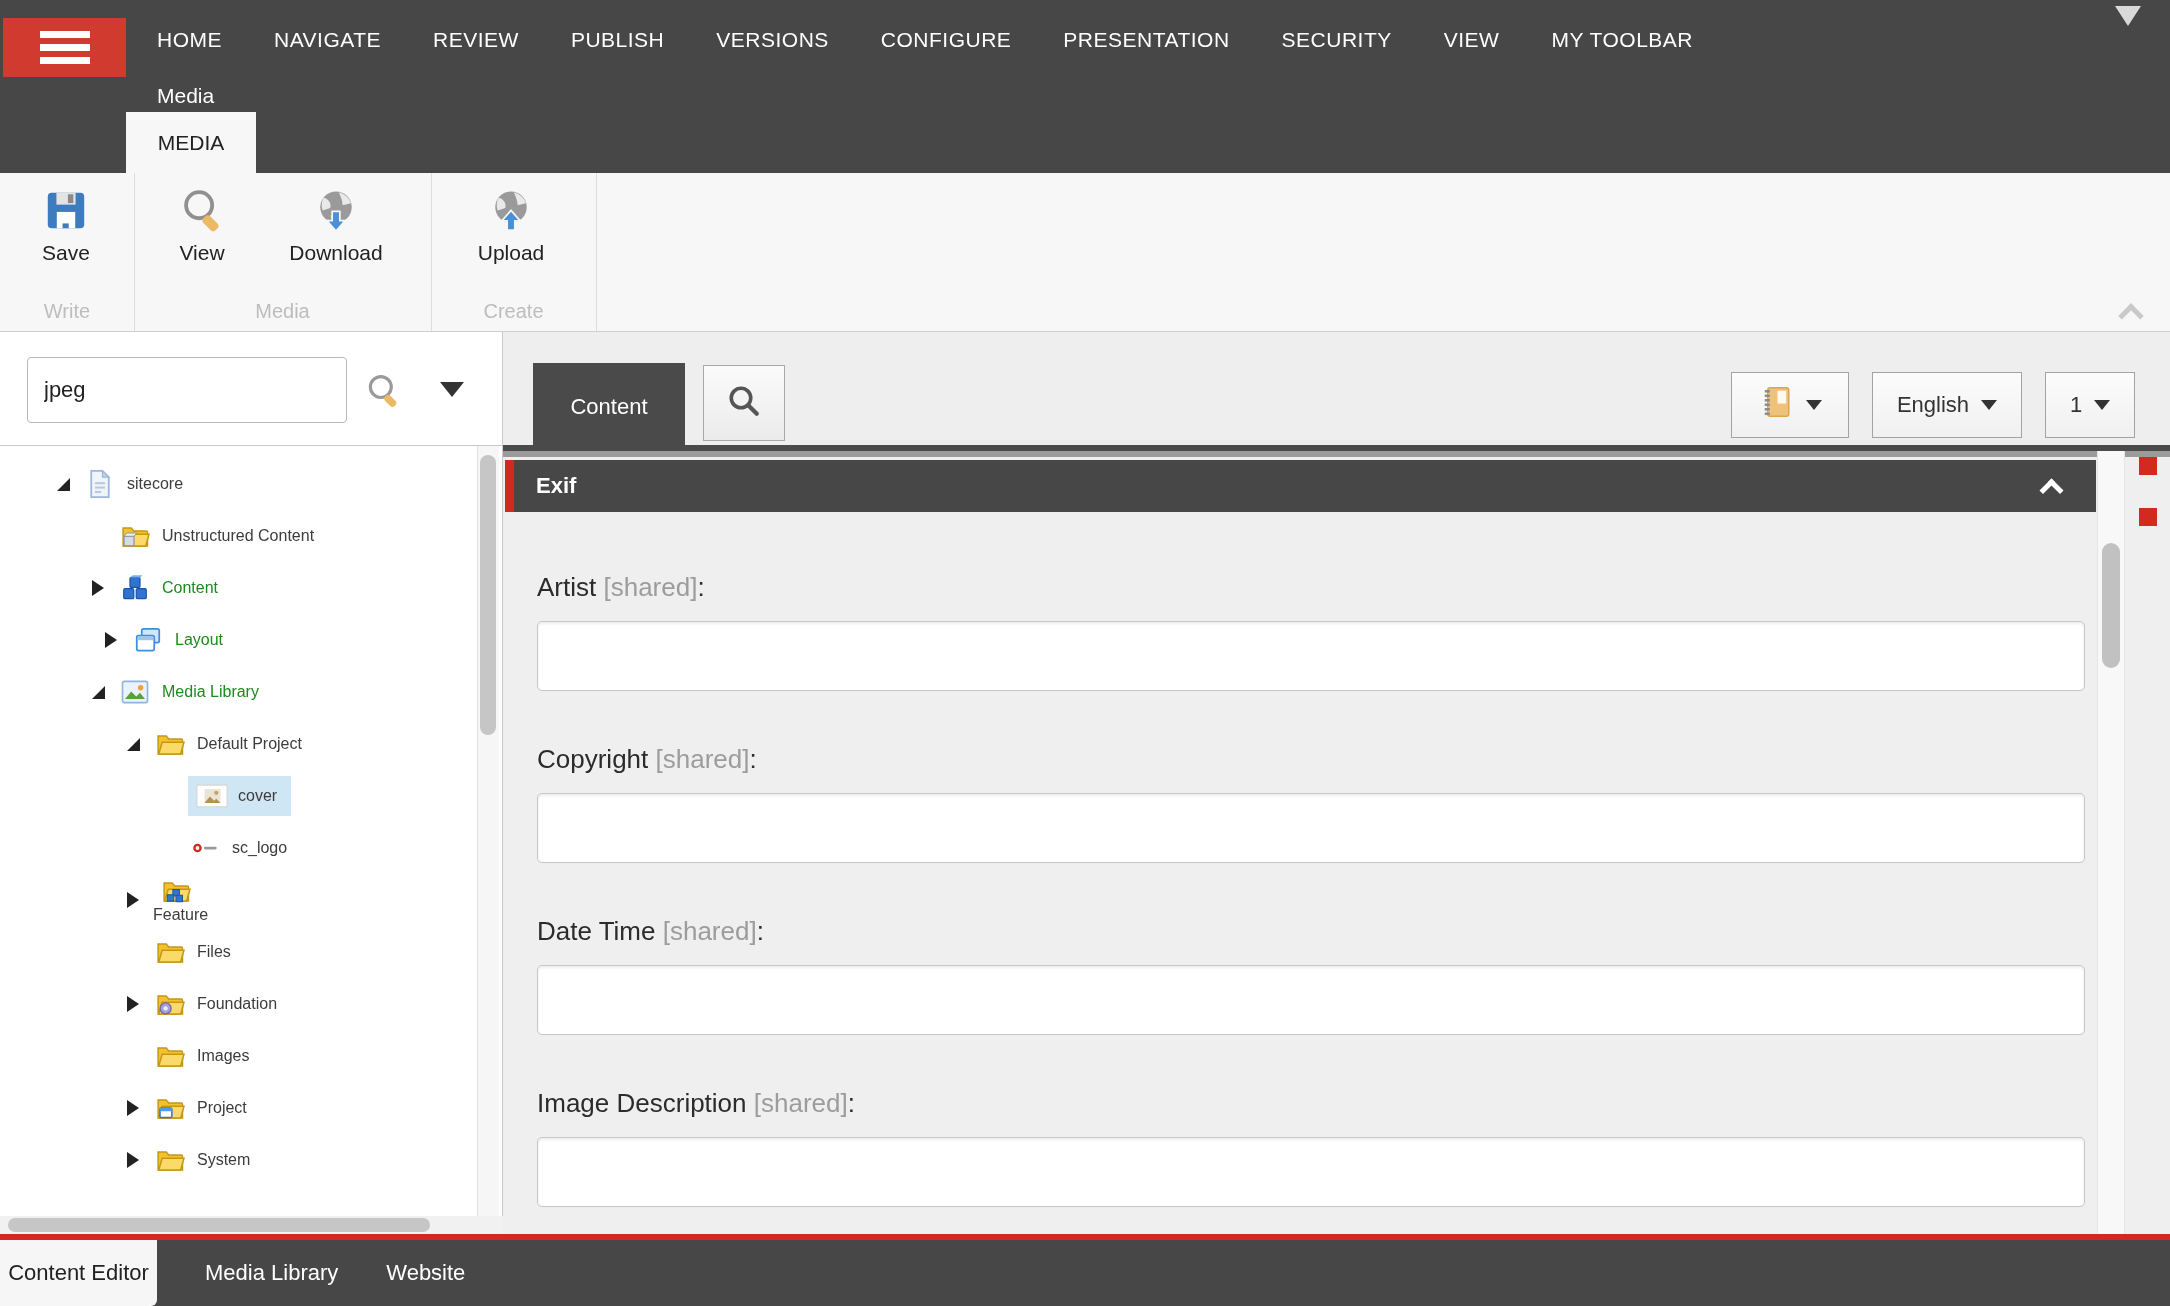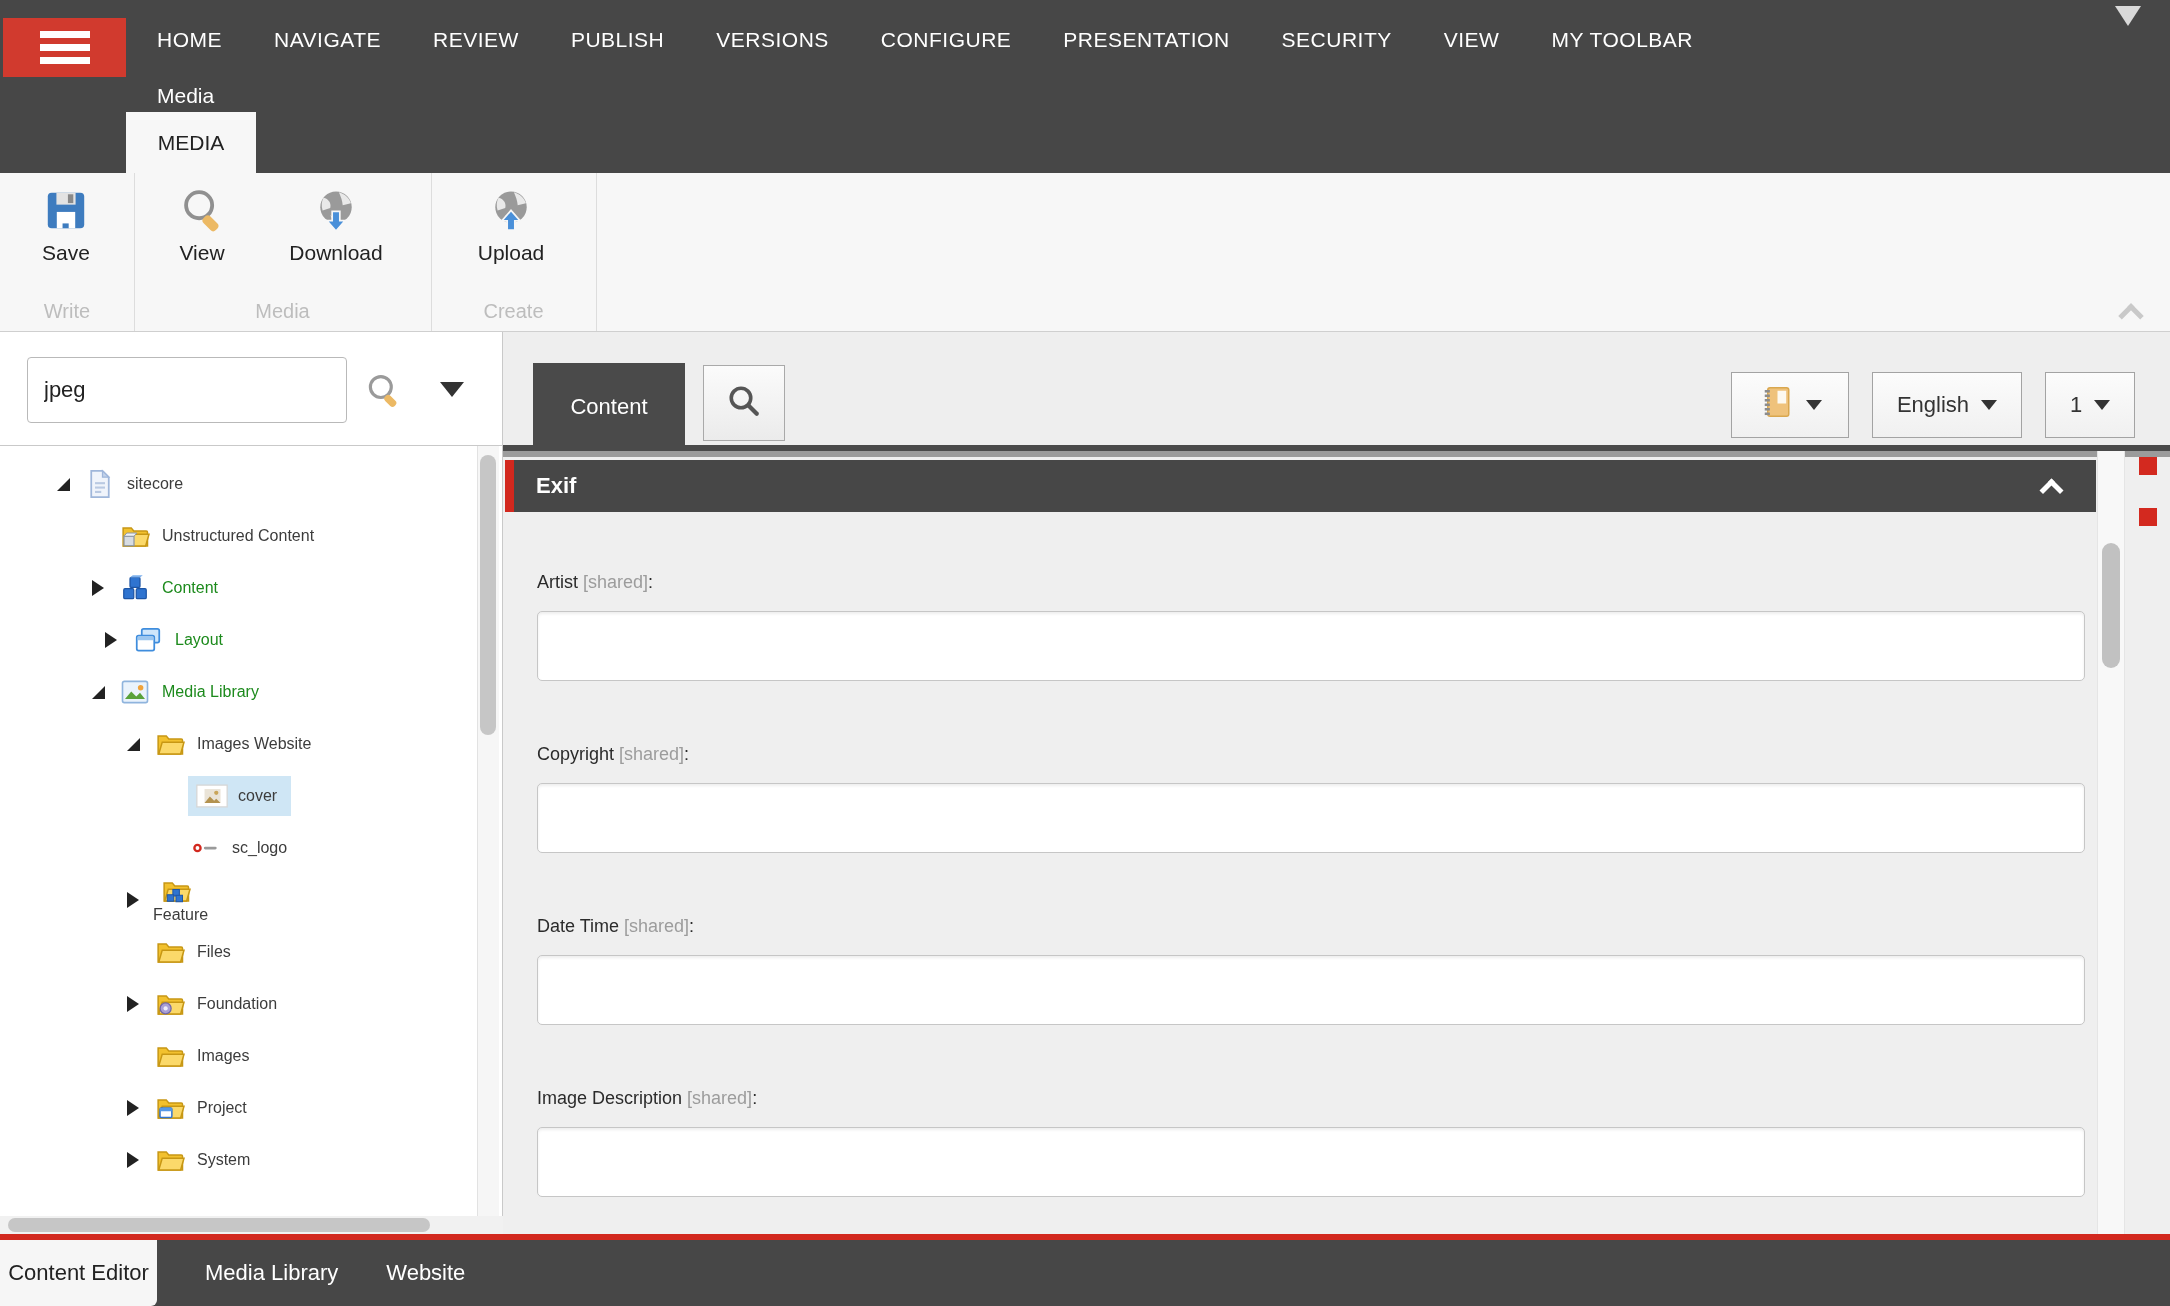--- a/index.html
+++ b/index.html
@@ -85,21 +85,21 @@
 
   #exif-header{left:2px;top:128px;width:1591px;height:52px;background:#474747;box-sizing:border-box;
      border-left:9px solid #d2281e;display:flex;align-items:center;cursor:pointer;}
   #exif-title{color:#fff;font-size:22px;font-weight:bold;margin-left:22px;}
   #exif-collapse{position:absolute;right:32px;width:24px;height:24px;cursor:pointer;}
   #exif-collapse:before{content:"";position:absolute;left:3px;top:8px;width:12px;height:12px;
      border-left:5px solid #fff;border-top:5px solid #fff;transform:rotate(45deg);}
 
   #fields{left:34px;top:196px;width:1548px;}
   .field{position:absolute;left:0;width:1548px;}
-  .field-label{font-size:18px;color:#2b2b2b;margin-bottom:18px;}
+  .field-label{font-size:26px;color:#2b2b2b;margin-bottom:18px;}
   .field-label .shared{color:#9c9c9c;}
   .field input{width:100%;height:70px;box-sizing:border-box;border:1px solid #c6c6c6;border-radius:5px;
      background:#fff;box-shadow:inset 0 2px 3px rgba(0,0,0,.07);font-size:22px;padding:0 16px;outline:none;
      font-family:"Liberation Sans","DejaVu Sans",sans-serif;}
 
   #main-vscroll{left:1594px;top:119px;width:28px;height:783px;background:#f8f8f8;
      border-left:1px solid #e5e5e5;border-right:1px solid #e5e5e5;box-sizing:border-box;}
   #main-vthumb{left:1599px;top:211px;width:18px;height:125px;background:#c1c1c1;border-radius:9px;cursor:pointer;}
   .vmarker{left:1636px;width:18px;height:18px;background:#d3291f;cursor:pointer;}
 
@@ -281,21 +281,21 @@
         <span class="tw open">
           <i></i>
         </span>
         <span style="display: inline-flex; align-items: center;">
           <span class="ticon">
             <svg viewBox="0 0 24 24">
               <path d="M2.5 5.5h6.5l2 2.5H21a1 1 0 0 1 1 1V20H2.5z" fill="#f2c12e" stroke="#c79714" stroke-width="1.2"></path>
               <path d="M5.8 10.5H23.2L20.5 20H3z" fill="#fbd96a" stroke="#c79714" stroke-width="1.2"></path>
             </svg>
           </span>
-          <span>Images Website</span>
+          <span>Default Project</span>
         </span>
       </div>
       <div class="tree-row" style="padding-left: 162px;">
         <span class="tw leaf"></span>
         <span class="sel-wrap">
           <span class="ticon wide">
             <svg viewBox="0 0 30 22">
               <rect x="0.8" y="0.8" width="28.4" height="20.4" fill="#fff" stroke="#d6d6d6" stroke-width="1.2"></rect>
               <rect x="8" y="4.5" width="15" height="13" fill="#eae4d8"></rect>
               <path d="M8 17.5l5-6 4 4 2-2 4 4z" fill="#b3924f"></path>

